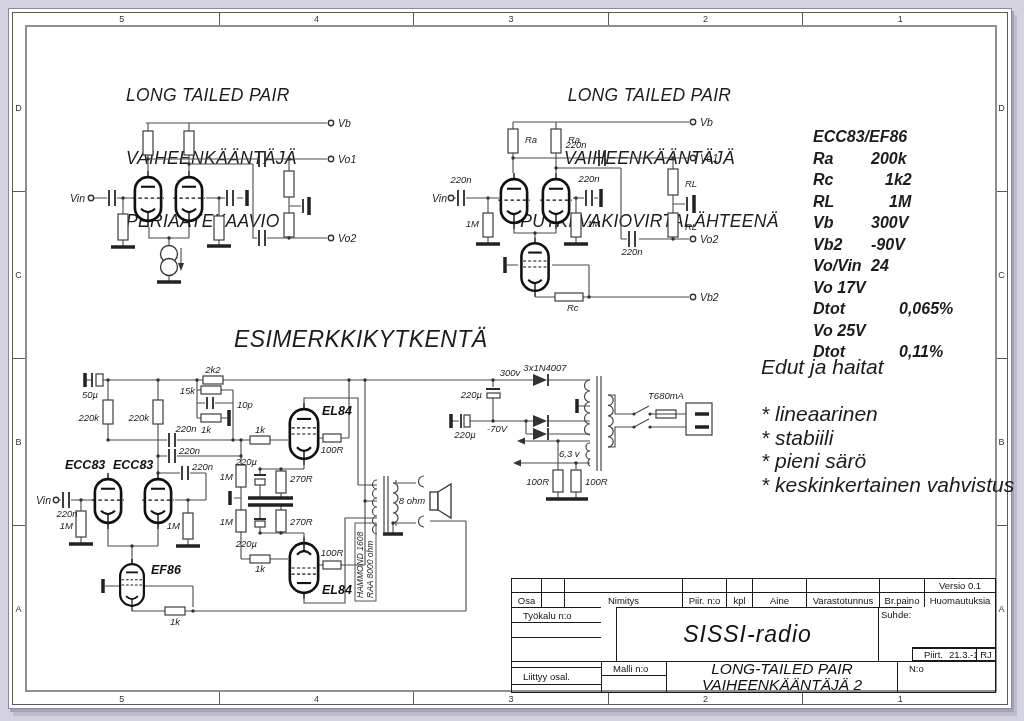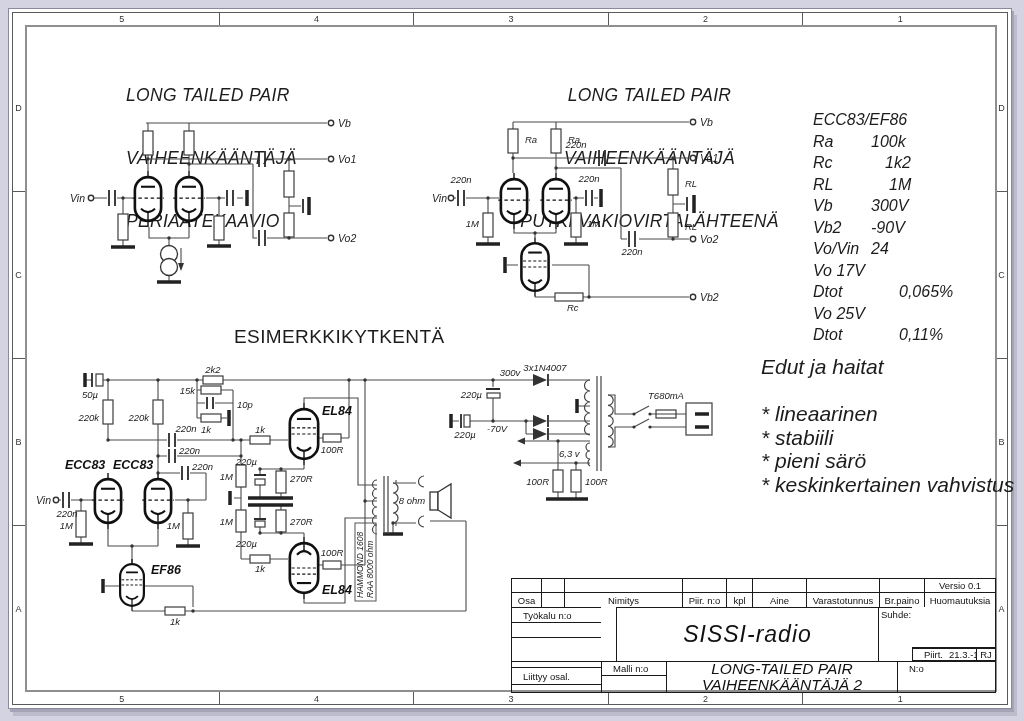--- a/index.html
+++ b/index.html
@@ -22,21 +22,21 @@
   .zones-left { left:3px; } .zones-right { right:3px; }
   .zc { flex:1; font-size:9px; color:#333; display:flex; align-items:center; justify-content:center; }
   .zones-top .zc, .zones-bottom .zc { border-right:1px solid #5a5a5a; }
   .zones-top .zc:last-child, .zones-bottom .zc:last-child { border-right:none; }
   .zones-left .zc, .zones-right .zc { border-bottom:1px solid #5a5a5a; }
   .zones-left .zc:last-child, .zones-right .zc:last-child { border-bottom:none; }
 
   .abs { position:absolute; }
   .h1 { font-style:italic; font-size:17.5px; line-height:21px; color:#1c1c1c; letter-spacing:.3px; white-space:pre; }
   .h1.center { text-align:center; }
-  .hex { font-size:19px; color:#1c1c1c; letter-spacing:.4px; }
+  .hex { font-style:italic; font-size:23px; color:#1c1c1c; letter-spacing:.4px; }
 
   .specs { font-style:italic; font-size:16px; color:#1c1c1c; line-height:21.5px; }
   .specs .srow { display:flex; }
   .specs .sl { width:58px; }
   .notes { font-style:italic; font-size:21px; color:#1c1c1c; }
   .notes .ntitle { margin-bottom:23px; }
   .notes .nitem { line-height:23.5px; white-space:pre; }
 
   
   .tb { position:absolute; left:502px; top:569px; width:484px; height:114px;
@@ -104,25 +104,25 @@
     <div>VAIHEENKÄÄNTÄJÄ</div>
     <div>PERIAATEKAAVIO</div>
   </div>
   <div class="abs h1 center" style="left:483px; top:34px; width:315px;">
     <div>LONG TAILED PAIR</div>
     <div>VAIHEENKÄÄNTÄJÄ</div>
     <div>PUTKI VAKIOVIRTALÄHTEENÄ</div>
   </div>
   <div class="abs hex" style="left:225px; top:317px;">ESIMERKKIKYTKENTÄ</div>
 
-  <div class="abs specs" style="left:804px; top:100px;">
+  <div class="abs specs" style="left:804px; top:117px;font-weight:bold;">
     <div class="srow">ECC83/EF86</div>
     <div class="srow">
         <span class="sl">Ra</span>
-        <span>100k</span>
+        <span>200k</span>
       </div>
     <div class="srow">
         <span class="sl">Rc</span>
         <span style="padding-left:14px">1k2</span>
       </div>
     <div class="srow">
         <span class="sl">RL</span>
         <span style="padding-left:18px">1M</span>
       </div>
     <div class="srow">

